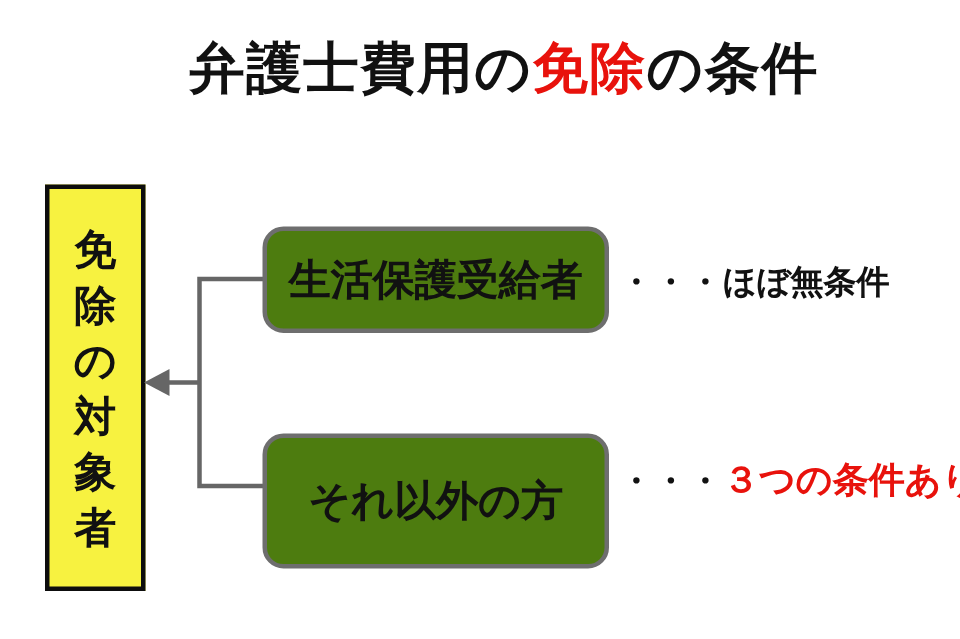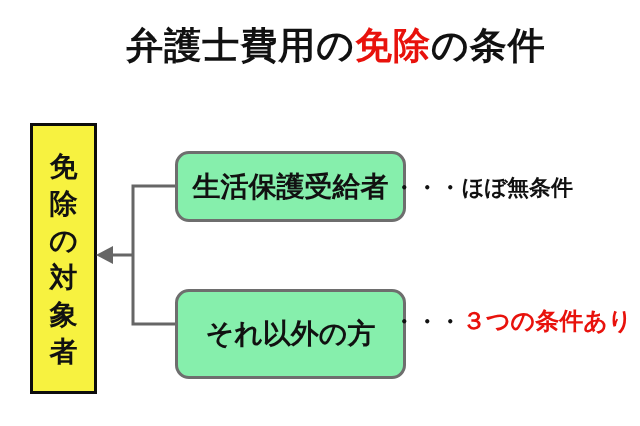--- a/index.html
+++ b/index.html
@@ -69,37 +69,37 @@
     fill: var(--connector-gray, #666666);
   }
 
   
   .branch-box {
     position: absolute;
     left: 175px;
     width: 231px;
     height: 71px;
     box-sizing: border-box;
-    background: #86efac;
+    background: #4d7c0f;
     border: 3px solid var(--box-border-gray, #6e6e6e);
     border-radius: 14px;
     display: flex;
     align-items: center;
     justify-content: center;
     font-size: 28px;
     font-weight: bold;
     white-space: nowrap;
   }
   .box1 { top: 151px; }
   .box2 { top: 289px; height: 90px; }
 
   
   .note {
     position: absolute;
-    left: 393px;
+    left: 413px;
     font-size: 22px;
     line-height: 27px;
     font-weight: bold;
     white-space: nowrap;
   }
   .note1 { top: 174px; }
   .note2 { top: 307px; }
   .note .dots { letter-spacing: 1px; }
   .note-text.red {
     color: var(--highlight-red, #e8120c);

